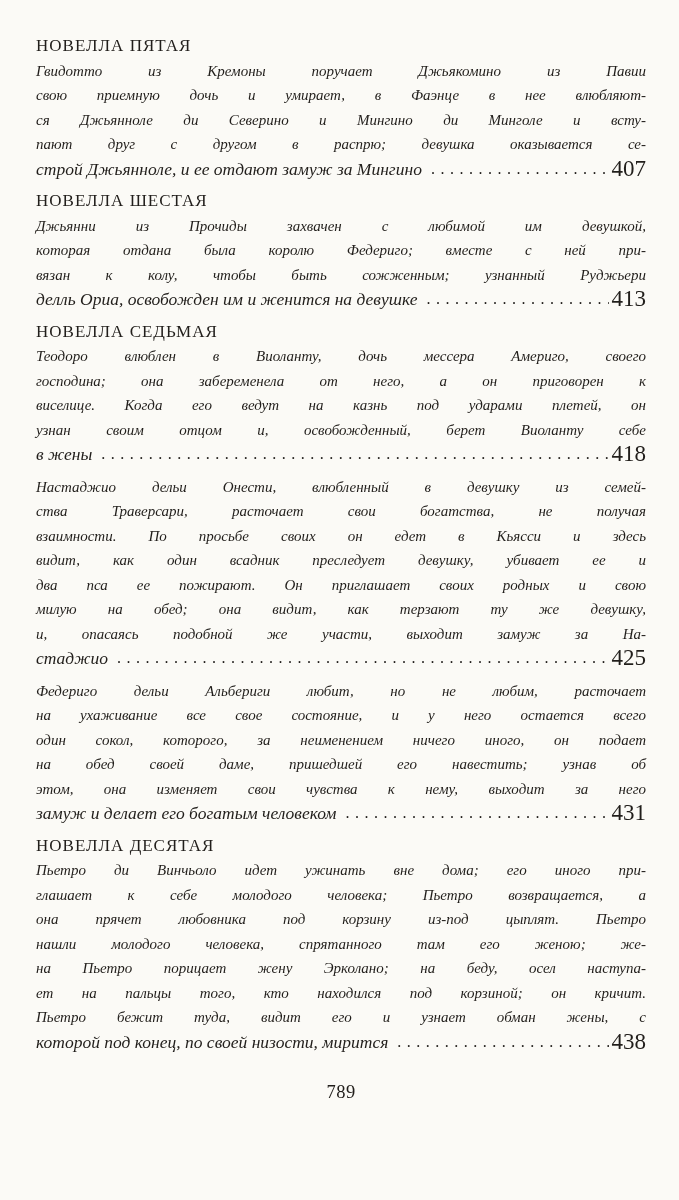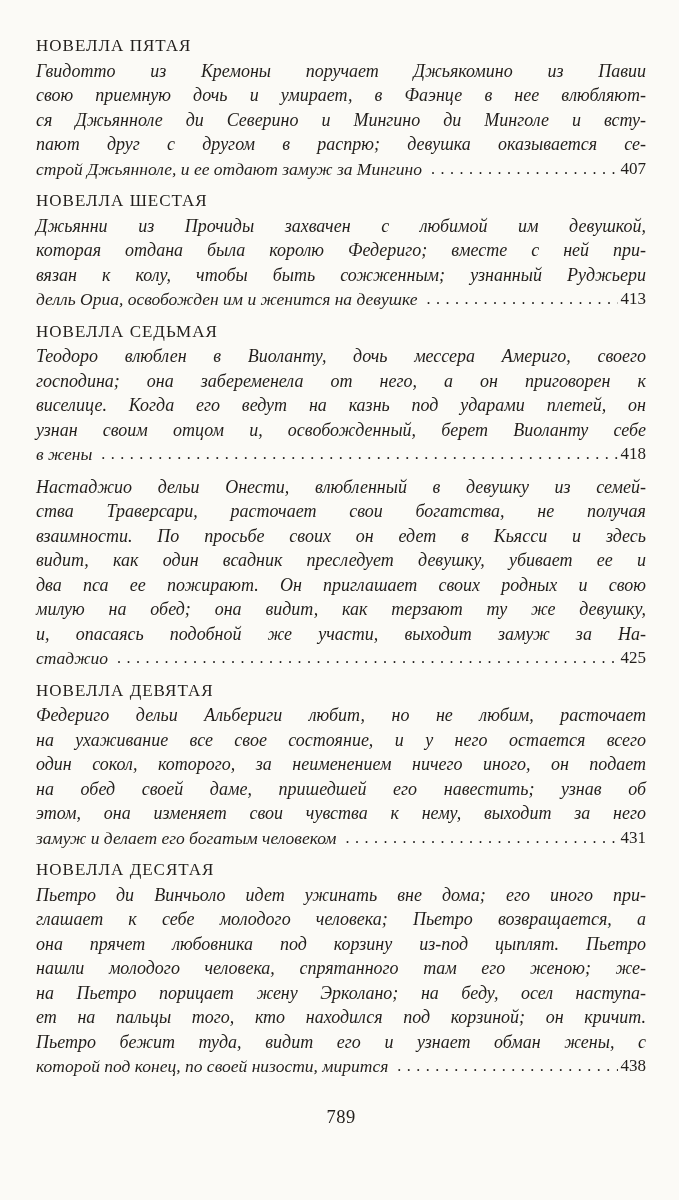--- a/index.html
+++ b/index.html
@@ -20,21 +20,21 @@
   .entry { margin-bottom: 8px; }
   .title {
     font-style: normal;
     font-size: 17px;
     line-height: 24.5px;
     letter-spacing: 1px;
     white-space: nowrap;
   }
   .line {
     font-style: italic;
-    font-size: 18px;
+    font-size: 15px;
     line-height: 24.5px;
     text-align: justify;
     text-align-last: justify;
     word-spacing: 1px;
   }
   .tail {
     display: flex;
     align-items: flex-end;
     font-style: italic;
     font-size: 17.5px;
@@ -48,21 +48,21 @@
     white-space: nowrap;
     font-style: normal;
     font-size: 16px;
     letter-spacing: 5.5px;
     margin-left: 9px;
     margin-right: 3px;
   }
   .pagenum {
     flex: 0 0 auto;
     font-style: normal;
-    font-size: 17px;
+    font-size: 23px;
     font-family: Liberation Serif, serif;
   }
   .footer {
     margin-top: 28px;
     text-align: center;
     font-style: normal;
     font-size: 18.5px;
     letter-spacing: 0.5px;
   }
 </style>
@@ -114,21 +114,20 @@
         <div class="line">два пса ее пожирают. Он приглашает своих родных и свою</div>
         <div class="line">милую на обед; она видит, как терзают ту же девушку,</div>
         <div class="line">и, опасаясь подобной же участи, выходит замуж за На-</div>
         <div class="tail">
           <span class="tail-text">стаджио</span>
           <span class="leader">..........................................................................................</span>
           <span class="pagenum">425</span>
         </div>
       </section>
       <section class="entry">
-        <div class="title">НОВЕЛЛА ДЕВЯТАЯ</div>
         <div class="line">Федериго дельи Альбериги любит, но не любим, расточает</div>
         <div class="line">на ухаживание все свое состояние, и у него остается всего</div>
         <div class="line">один сокол, которого, за неименением ничего иного, он подает</div>
         <div class="line">на обед своей даме, пришедшей его навестить; узнав об</div>
         <div class="line">этом, она изменяет свои чувства к нему, выходит за него</div>
         <div class="tail">
           <span class="tail-text">замуж и делает его богатым человеком</span>
           <span class="leader">..........................................................................................</span>
           <span class="pagenum">431</span>
         </div>

